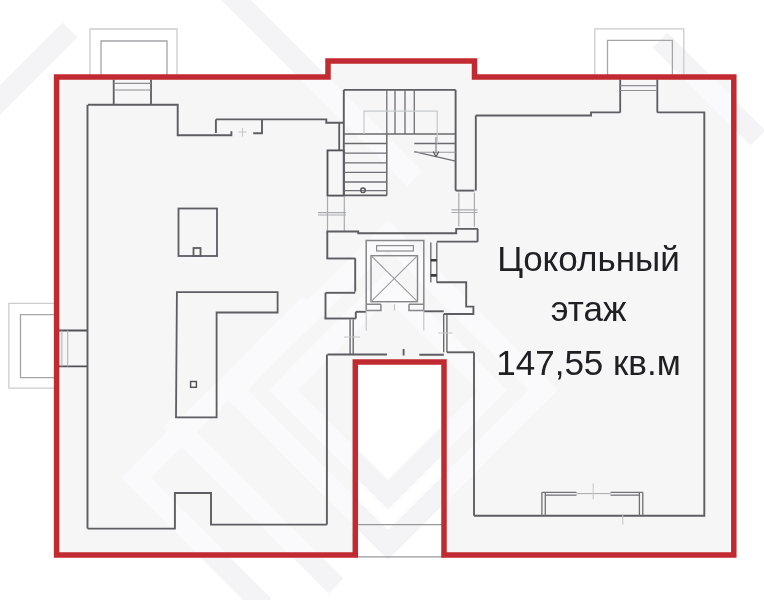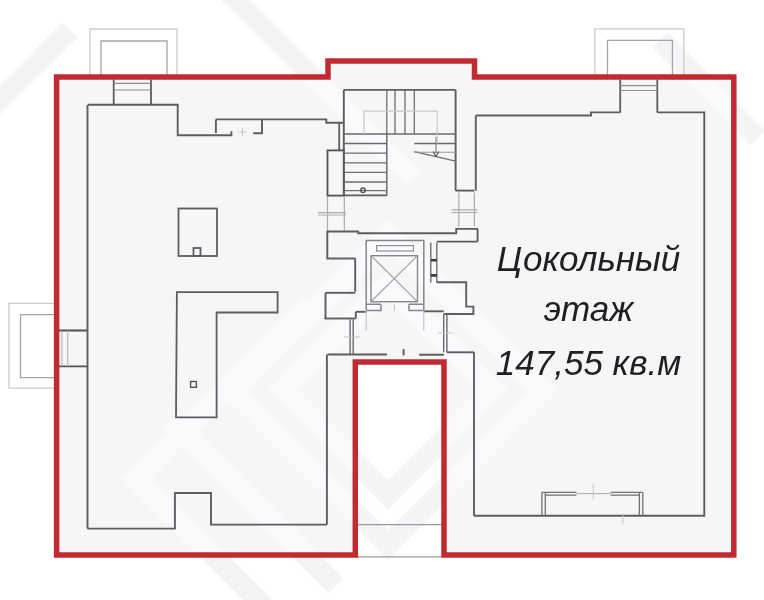--- a/index.html
+++ b/index.html
@@ -1,17 +1,17 @@
 <!DOCTYPE html>
 <html><head>
 <meta charset="utf-8">
 <style>
   html,body{margin:0;padding:0;background:#ffffff;overflow:hidden;}
   #wrap{width:764px;height:600px;position:relative;overflow:hidden;background:#ffffff;
-        font-family:"Liberation Sans", sans-serif;font-style:italic;}
+        font-family:"Liberation Sans", sans-serif;}
   svg{display:block;}
 </style>
 </head>
 <body>
 <div id="wrap">
 <svg width="764" height="600" viewBox="0 0 764 600" xmlns="http://www.w3.org/2000/svg">
 
 <rect x="0" y="0" width="764" height="600" fill="#ffffff"></rect>
 
 <path id="apt" d="M56.6,77 H328 V61 H474.5 V77 H733.8 V555 H444 V362 H355.3 V555 H56.6 Z" fill="#f6f6f7"></path>

